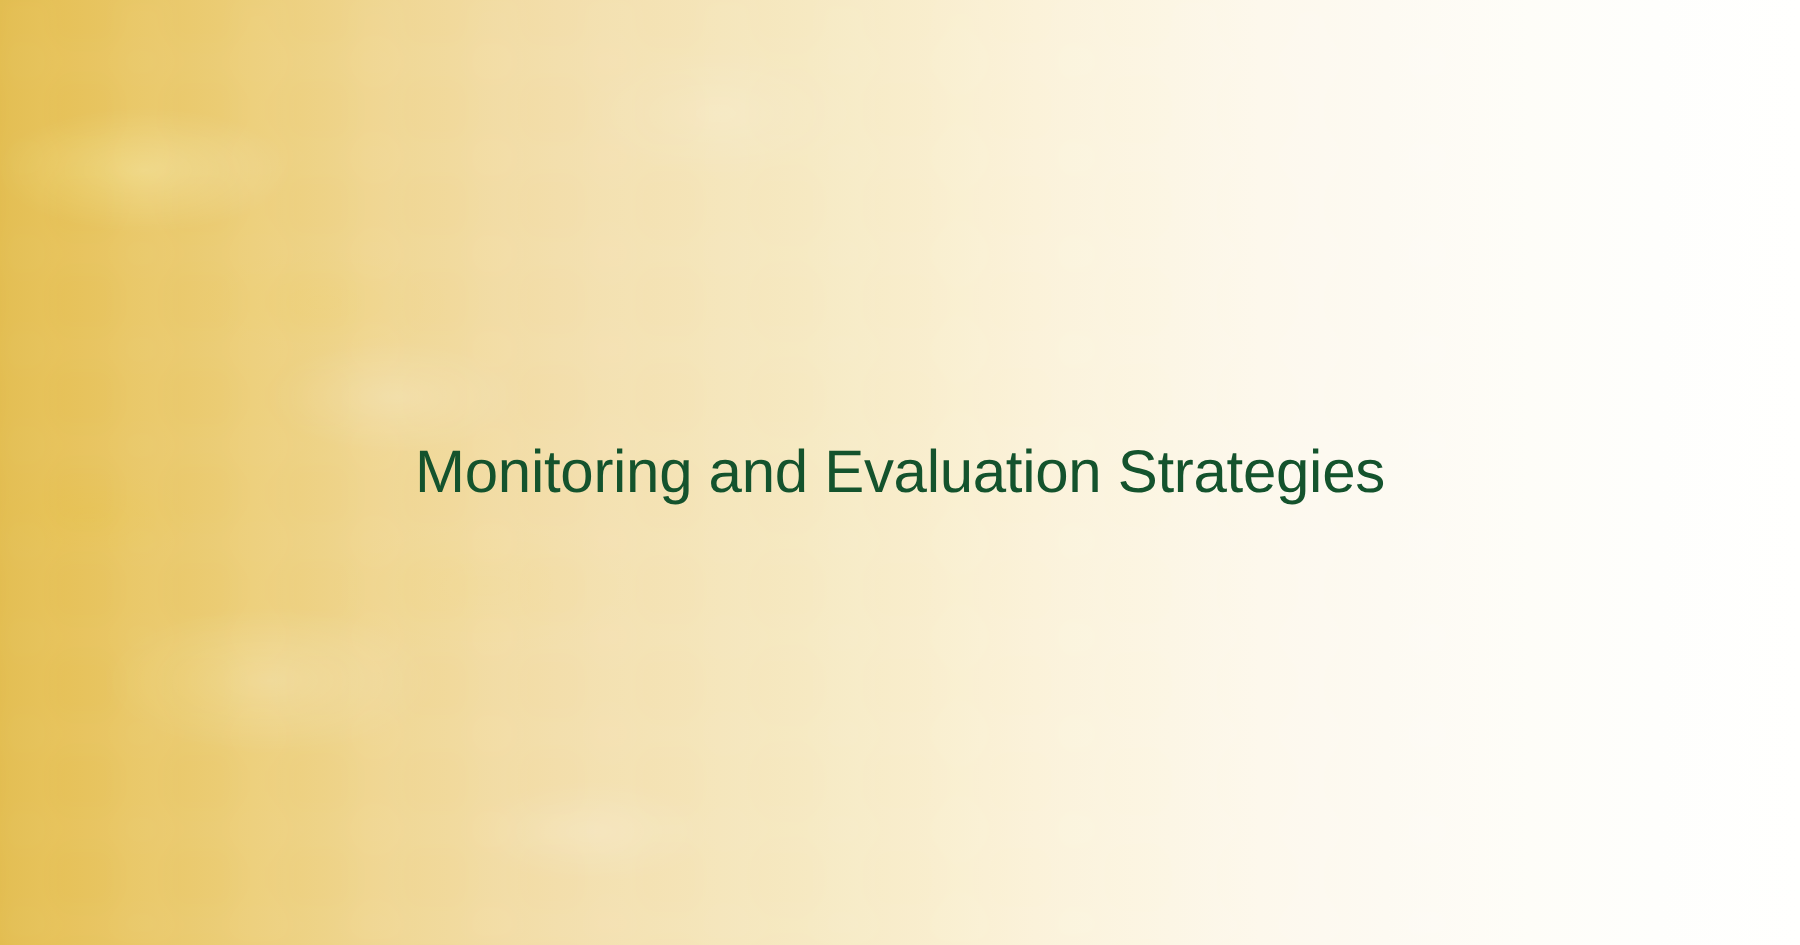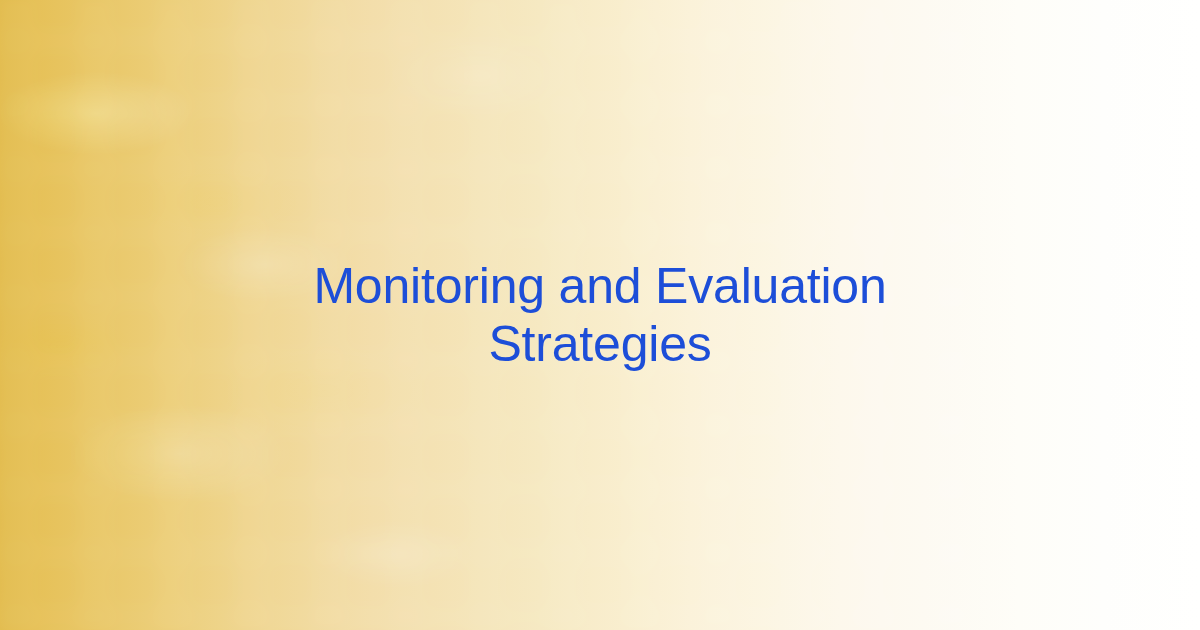--- a/index.html
+++ b/index.html
@@ -89,23 +89,23 @@
   .banner-content {
     position: absolute;
     inset: 0;
     display: flex;
     align-items: center;
     justify-content: center;
     padding: 0 120px;
   }
 
   .banner-title {
-    color: #1d4ed8;
+    color: #14532d;
     font-family: "Liberation Sans", "DejaVu Sans", sans-serif;
-    font-size: 50px;
+    font-size: 40px;
     font-weight: 400;
     line-height: 58px;
     letter-spacing: -0.2px;
     text-align: center;
     max-width: 660px;
     text-rendering: optimizeLegibility;
     -webkit-font-smoothing: antialiased;
   }
 </style>
 </head>

